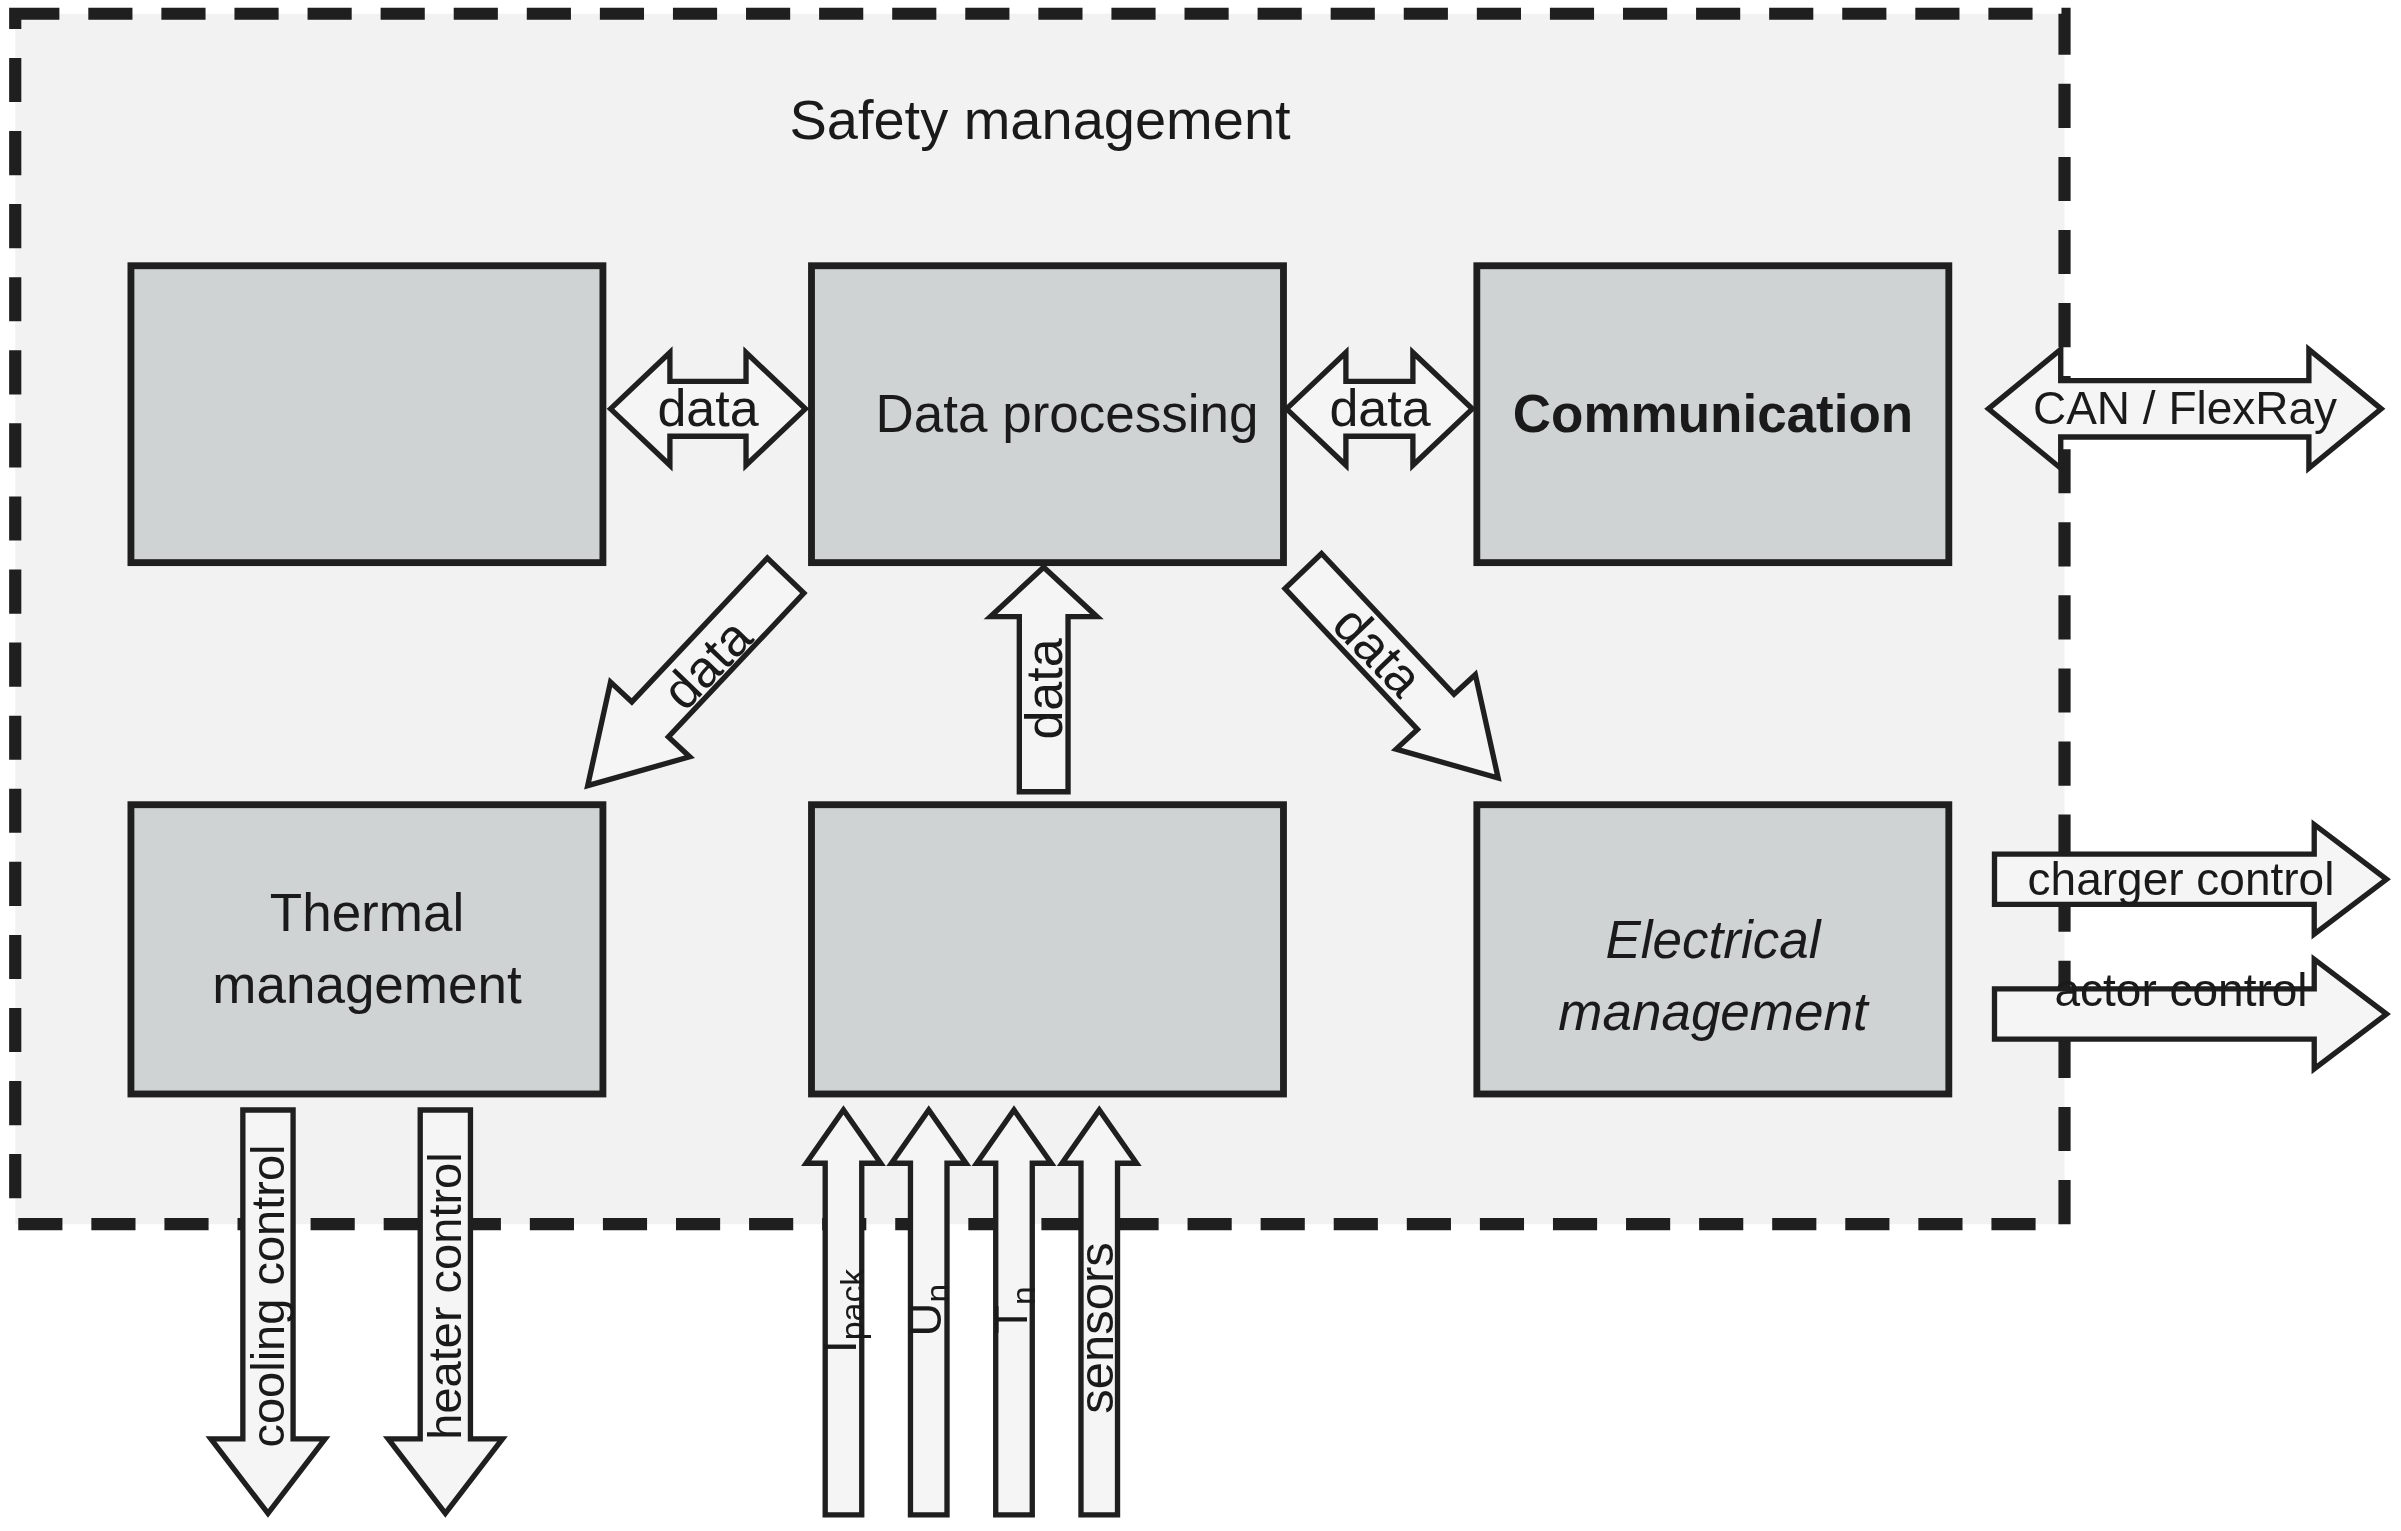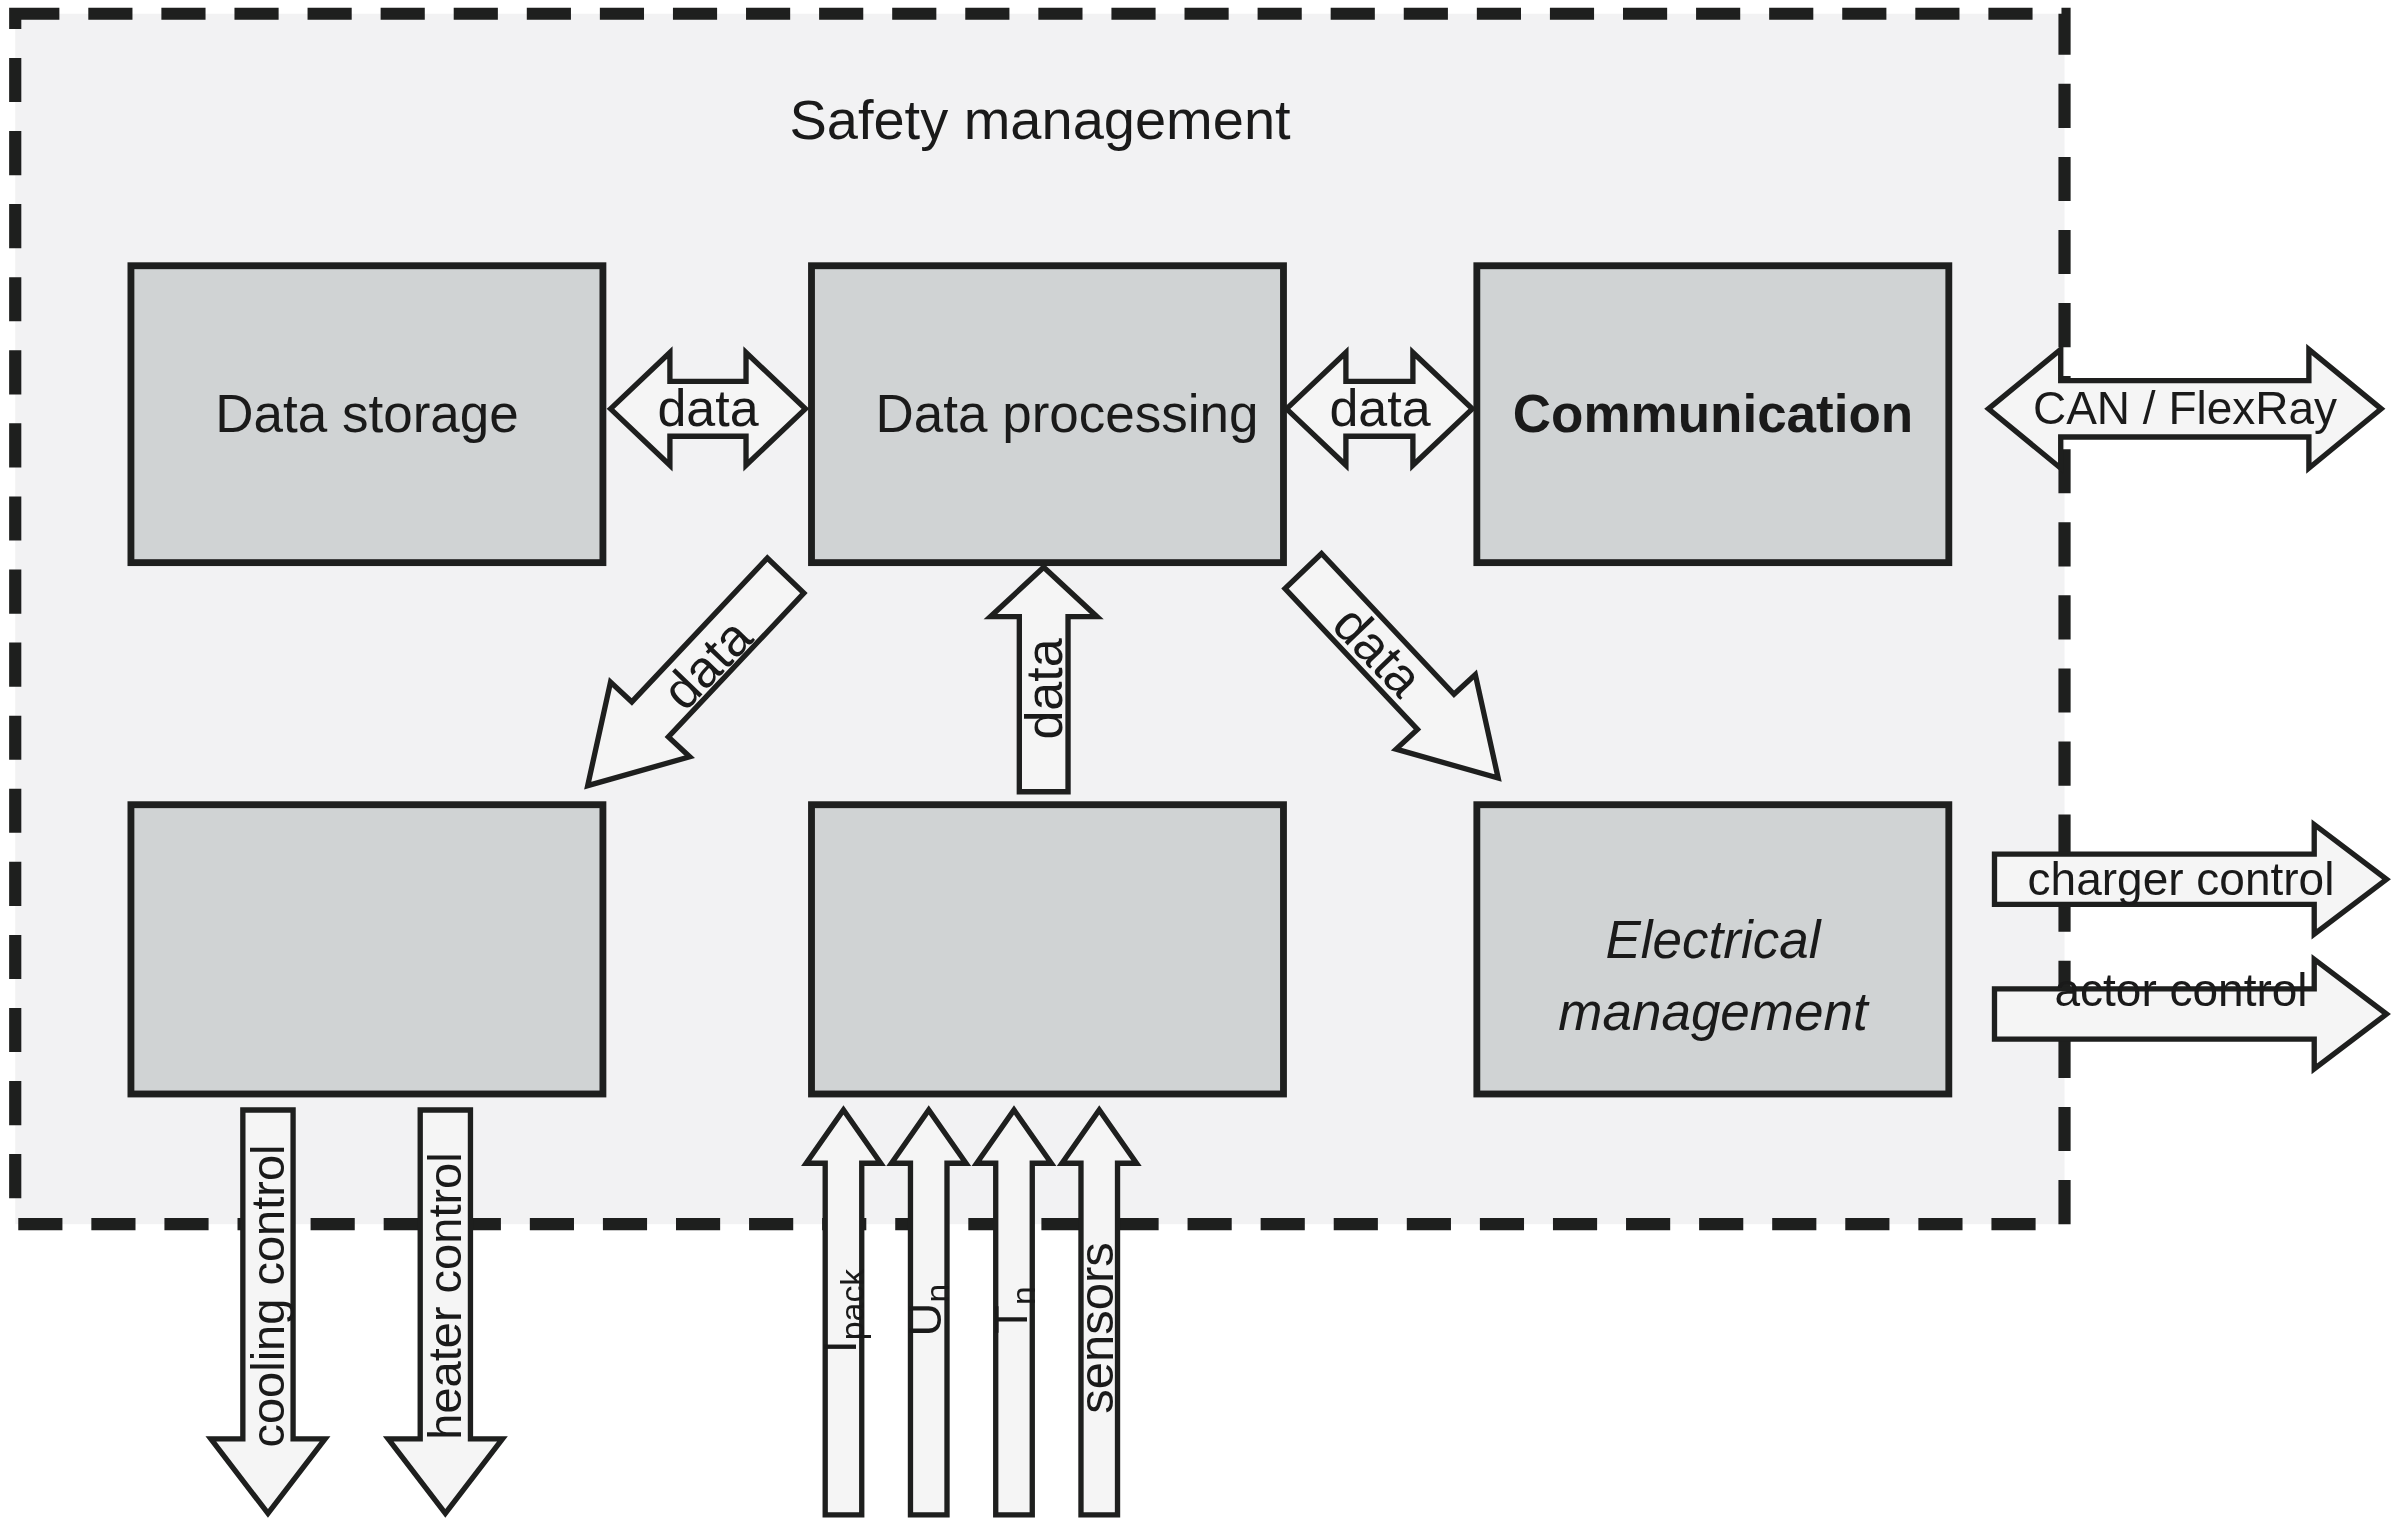--- a/index.html
+++ b/index.html
@@ -75,23 +75,23 @@
     <polygon class="arrow" points="1196,1990 1196,1528 1171,1528 1220,1458 1269,1528 1244,1528 1244,1990"></polygon>
     <polygon class="arrow" points="1308,1990 1308,1528 1283,1528 1332,1458 1381,1528 1356,1528 1356,1990"></polygon>
     <polygon class="arrow" points="1420,1990 1420,1528 1395,1528 1444,1458 1493,1528 1468,1528 1468,1990"></polygon>
 
     <polygon class="arrow" points="2620,1122 3040,1122 3040,1083 3135,1155 3040,1227 3040,1188 2620,1188"></polygon>
     <polygon class="arrow" points="2620,1299 3040,1299 3040,1260 3135,1332 3040,1404 3040,1365 2620,1365"></polygon>
   </svg>
 
   <div class="lbl title" style="left:1040px;top:120px;">Safety management</div>
 
-  <div class="lbl boxlbl" style="left:367px;top:414px;">Data storage</div>
   <div class="lbl boxlbl" style="left:1048px;top:414px;margin-left:19px;">Data processing</div>
   <div class="lbl boxlbl" style="left:1713px;top:414px;font-weight:bold;">Communication</div>
+  <div class="lbl boxlbl wrap" style="left:367px;top:949px;width:350px;">Thermal management</div>
   <div class="lbl boxlbl wrap" style="left:1713px;top:976px;width:365px;font-style:italic;">Electrical management</div>
 
   <div class="lbl datalbl" style="left:708px;top:408px;">data</div>
   <div class="lbl datalbl" style="left:1380px;top:408px;">data</div>
   <div class="lbl datalbl rotm46" style="left:707px;top:664px;">data</div>
   <div class="lbl datalbl rotm90" style="left:1044px;top:689px;">data</div>
   <div class="lbl datalbl rotp46" style="left:1378px;top:651px;">data</div>
 
   <div class="lbl buslbl" style="left:2185px;top:408px;">CAN / FlexRay</div>
   <div class="lbl ctrllbl" style="left:2181px;top:879px;">charger control</div>

